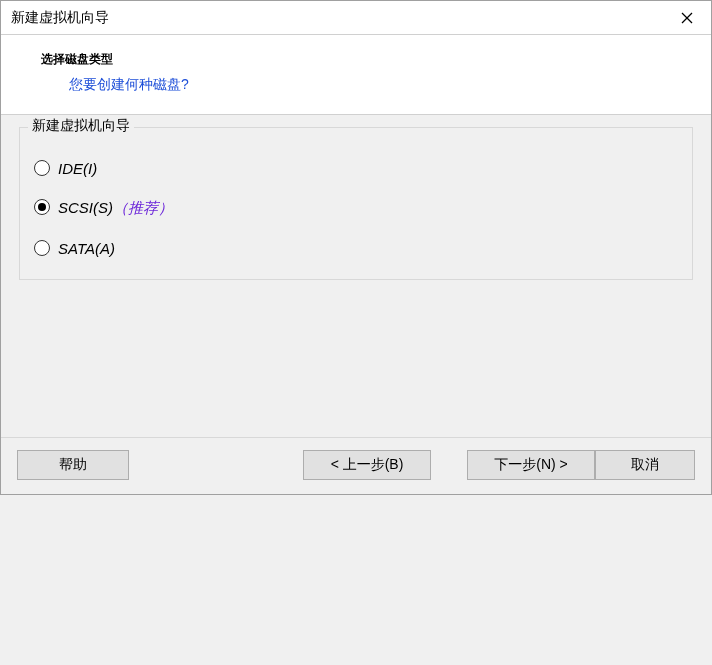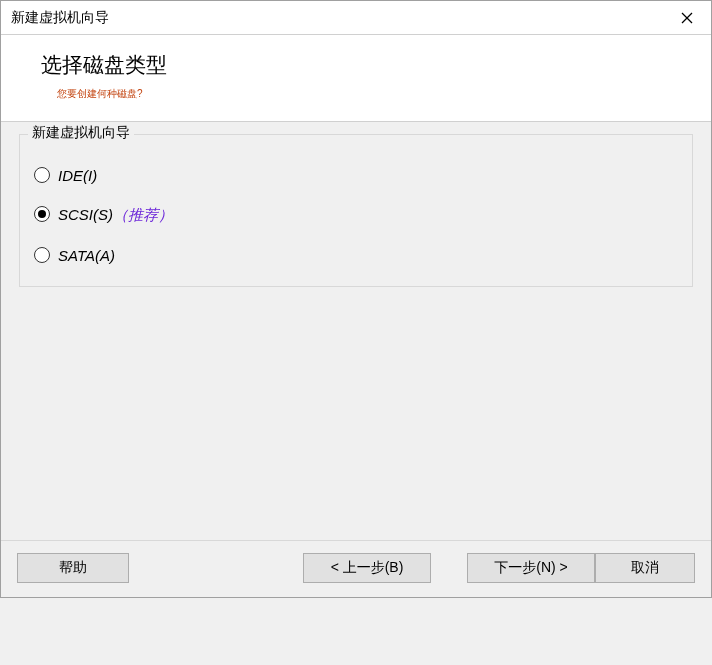--- a/index.html
+++ b/index.html
@@ -10,21 +10,21 @@
     body {
       font-family: "Microsoft YaHei", "SimSun", sans-serif;
       font-size: 14px;
       background: #f0f0f0;
       width: 712px;
       height: 665px;
       overflow: hidden;
     }
     .dialog {
       width: 712px;
-      height: 598px;
+      height: 495px;
       background: #f0f0f0;
       border: 1px solid #a0a0a0;
       display: flex;
       flex-direction: column;
     }
     .titlebar {
       display: flex;
       justify-content: space-between;
       align-items: center;
       padding: 4px 2px 4px 10px;
@@ -45,29 +45,29 @@
       cursor: pointer;
       font-size: 16px;
       color: #000;
     }
     .header-section {
       background: #ffffff;
       padding: 16px 10px 20px 40px;
       border-bottom: 1px solid #d0d0d0;
     }
     .header-title {
-      font-size: 21px;
-      font-weight: normal;
+      font-size: 12px;
+      font-weight: bold;
       color: #000;
       margin-bottom: 8px;
     }
     .header-subtitle {
-      font-size: 10px;
-      color: #c2410c;
-      margin-left: 16px;
+      font-size: 14px;
+      color: #1d4ed8;
+      margin-left: 28px;
     }
     .content-area {
       flex: 1;
       padding: 12px 18px;
       background: #f0f0f0;
     }
     .groupbox {
       border: 1px solid #d8d8d8;
       padding: 24px 14px 18px 14px;
       position: relative;

